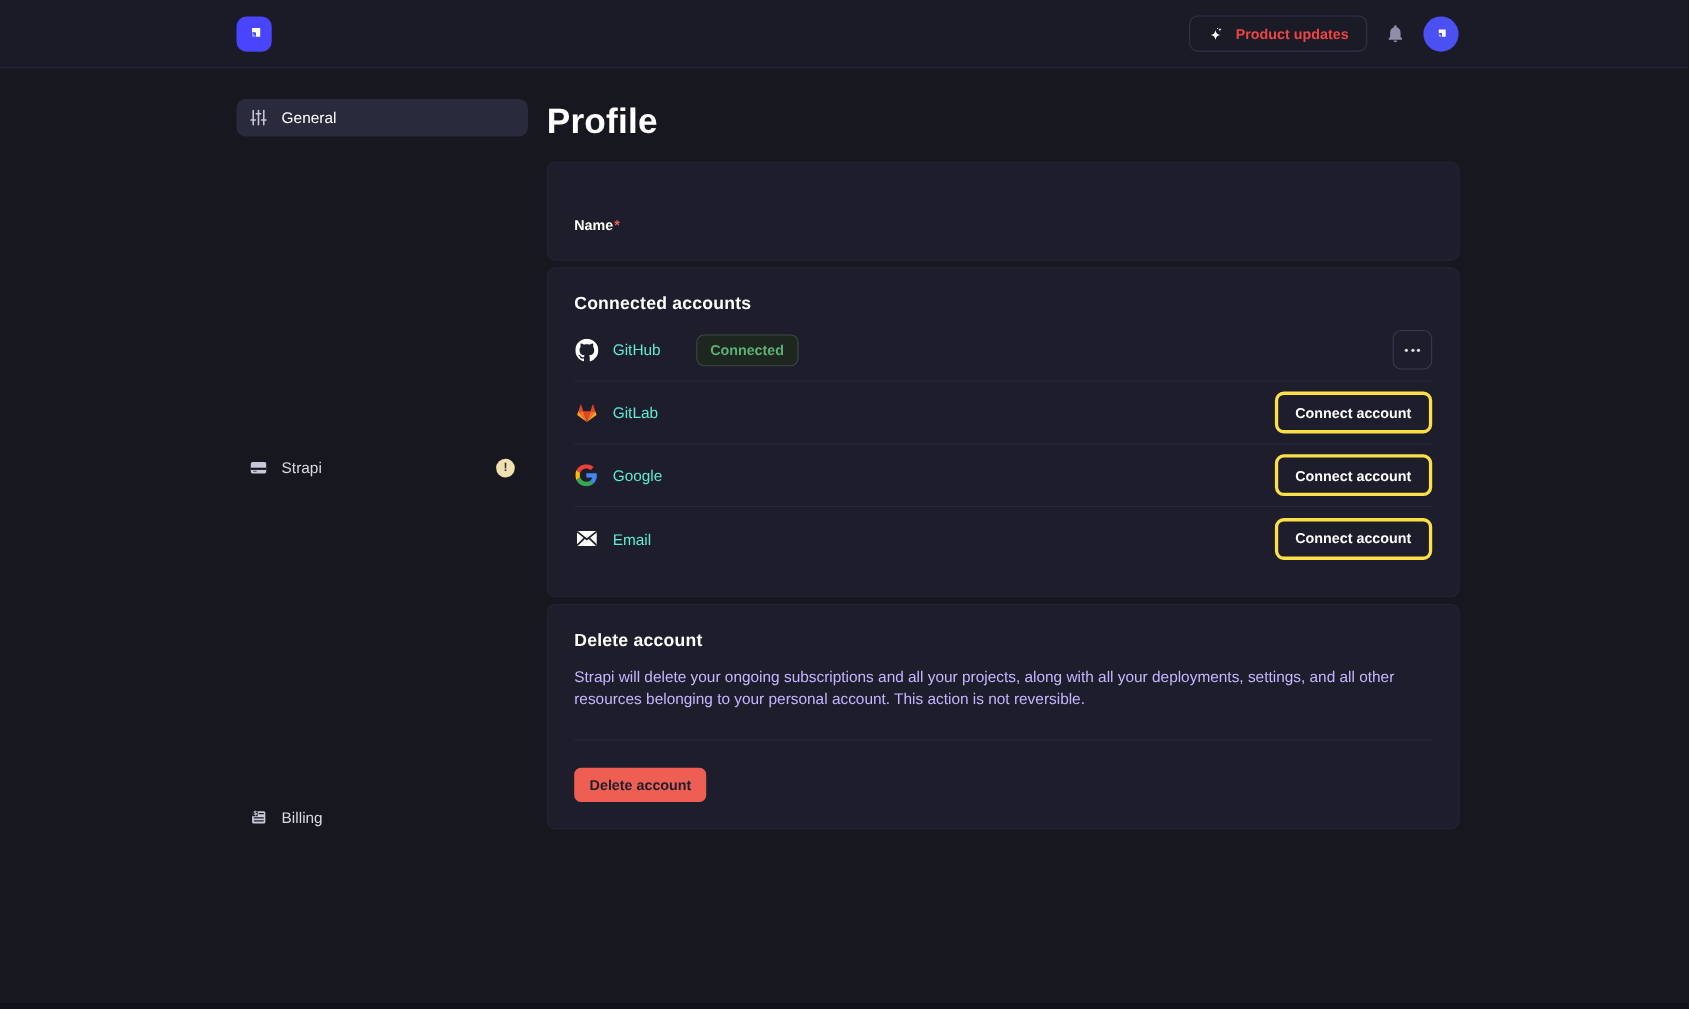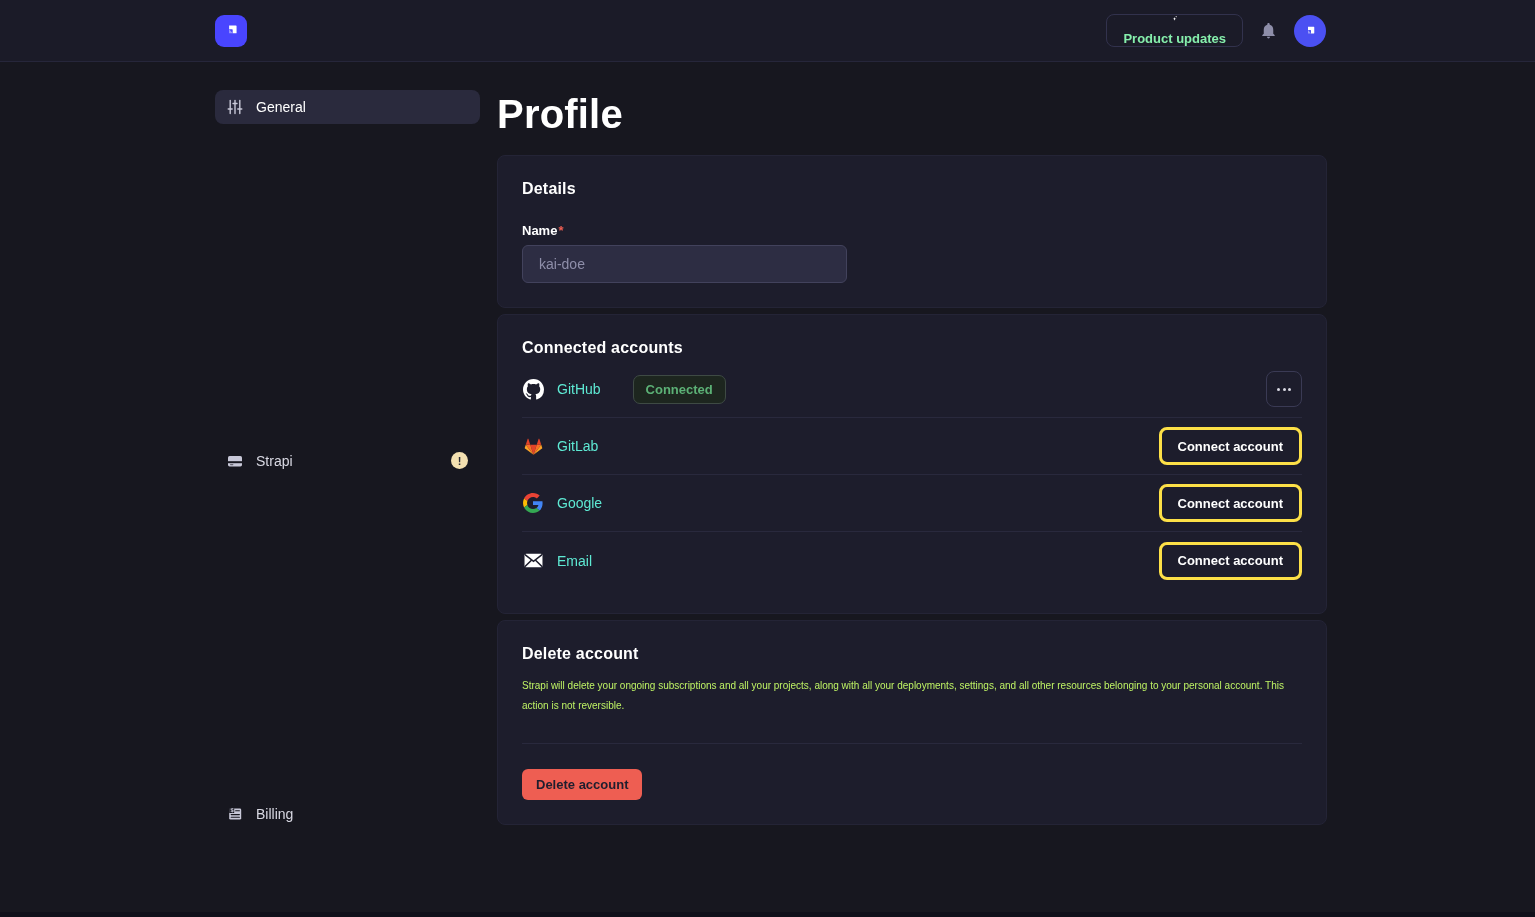--- a/index.html
+++ b/index.html
@@ -32,25 +32,24 @@
     display: flex; align-items: center; justify-content: center;
     cursor: pointer;
   }
   .topbar-right { display: flex; align-items: center; gap: 16px; }
   .product-updates-btn {
     display: flex; align-items: center; gap: 9px;
     height: 33px; padding: 0 16px;
     background: transparent;
     border: 1px solid #32324d;
     border-radius: 8px;
-    color: #86efac;
+    color: #ef4444;
     font-size: 13px; font-weight: 700;
     font-family: inherit;
     cursor: pointer;
-    flex-direction: column;
   }
   .bell-btn { background: none; border: none; cursor: pointer; display: flex; align-items: center; }
   .avatar {
     width: 32px; height: 32px;
     border-radius: 50%;
     background: #4b50f2;
     display: flex; align-items: center; justify-content: center;
     cursor: pointer;
   }
 
@@ -71,21 +70,21 @@
   .warn-badge {
     width: 17px; height: 17px;
     border-radius: 50%;
     background: #f3e0b0;
     color: #2d2d34;
     font-size: 11px; font-weight: 700;
     display: flex; align-items: center; justify-content: center;
   }
 
   .main-col { width: 830px; flex: none; }
-  .page-title { font-size: 40px; font-weight: 700; letter-spacing: .2px; margin: 2px 0 18px; }
+  .page-title { font-size: 32px; font-weight: 700; letter-spacing: .2px; margin: 2px 0 18px; }
 
   .card {
     background: #1d1d2c;
     border: 1px solid #242436;
     border-radius: 8px;
     padding: 24px;
     margin-bottom: 6px;
   }
   .card h2 { font-size: 16px; font-weight: 700; letter-spacing: .2px; }
 
@@ -141,23 +140,23 @@
     border-radius: 8px;
     color: #ffffff;
     font-size: 13px; font-weight: 700;
     font-family: inherit;
     cursor: pointer;
   }
 
   
   .delete-desc {
     margin-top: 13px;
-    font-size: 10px;
+    font-size: 14px;
     line-height: 20px;
-    color: #bef264;
+    color: #c4b5fd;
     max-width: 782px;
   }
   .delete-divider { margin-top: 27px; border: none; border-top: 1px solid #29293d; }
   .delete-btn {
     margin-top: 25px;
     height: 31px; padding: 0 14px;
     background: #ee5e52;
     border: none;
     border-radius: 6px;
     color: #1e1e2e;
@@ -246,25 +245,23 @@
         </g>
       </svg>
       <span>Billing</span>
     </div>
   </nav>
 
   <main class="main-col">
     <h1 class="page-title">Profile</h1>
 
     <section class="card">
-      <h2>Details</h2>
       <div class="field-label">
         <span>Name</span><span class="req">*</span>
       </div>
-      <input class="text-input" type="text" value="kai-doe" style="">
     </section>
 
     <section class="card">
       <h2>Connected accounts</h2>
       <div class="accounts-list">
 
         <div class="account-row">
           <span class="account-icon">
             <svg width="21" height="21" viewBox="0 0 16 16">
               <path fill="#ffffff" d="M8 0C3.58 0 0 3.58 0 8c0 3.54 2.29 6.53 5.47 7.59.4.07.55-.17.55-.38 0-.19-.01-.82-.01-1.49-2.01.37-2.53-.49-2.69-.94-.09-.23-.48-.94-.82-1.13-.28-.15-.68-.52-.01-.53.63-.01 1.08.58 1.23.82.72 1.21 1.87.87 2.33.66.07-.52.28-.87.51-1.07-1.78-.2-3.64-.89-3.64-3.95 0-.87.31-1.59.82-2.15-.08-.2-.36-1.02.08-2.12 0 0 .67-.21 2.2.82.64-.18 1.32-.27 2-.27s1.36.09 2 .27c1.53-1.04 2.2-.82 2.2-.82.44 1.1.16 1.92.08 2.12.51.56.82 1.27.82 2.15 0 3.07-1.87 3.75-3.65 3.95.29.25.54.73.54 1.48 0 1.07-.01 1.93-.01 2.2 0 .21.15.46.55.38A8.01 8.01 0 0 0 16 8c0-4.42-3.58-8-8-8z"></path>

